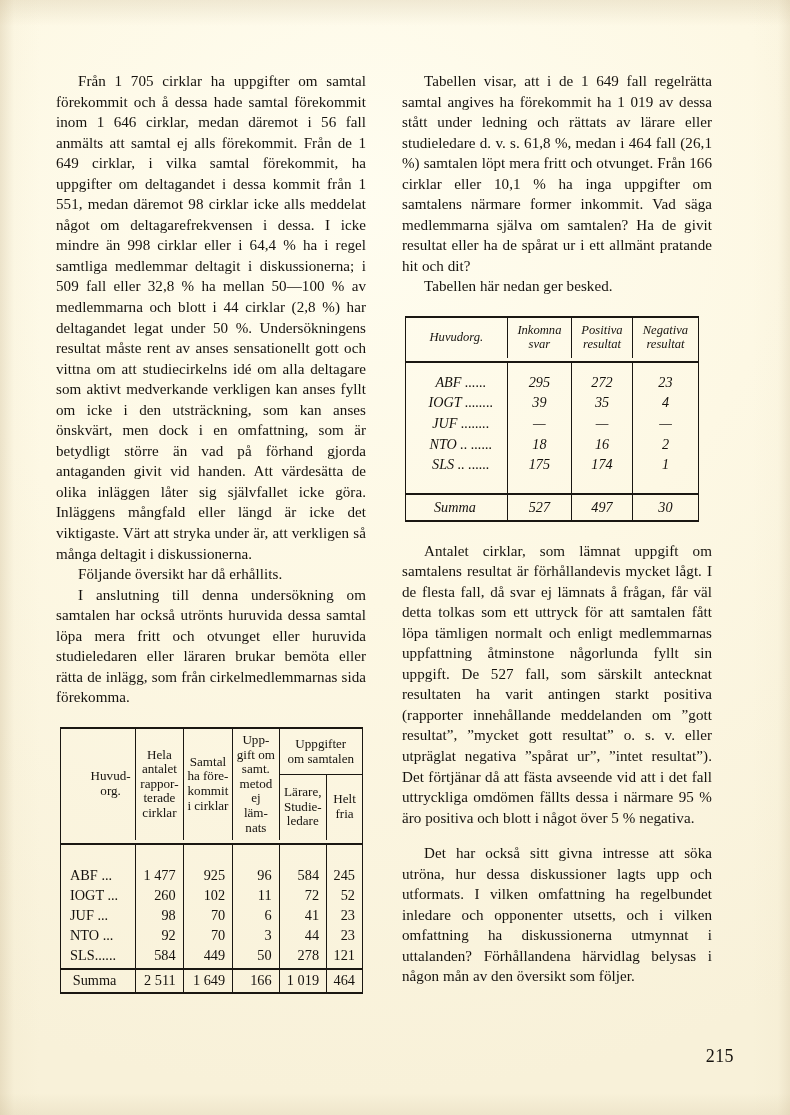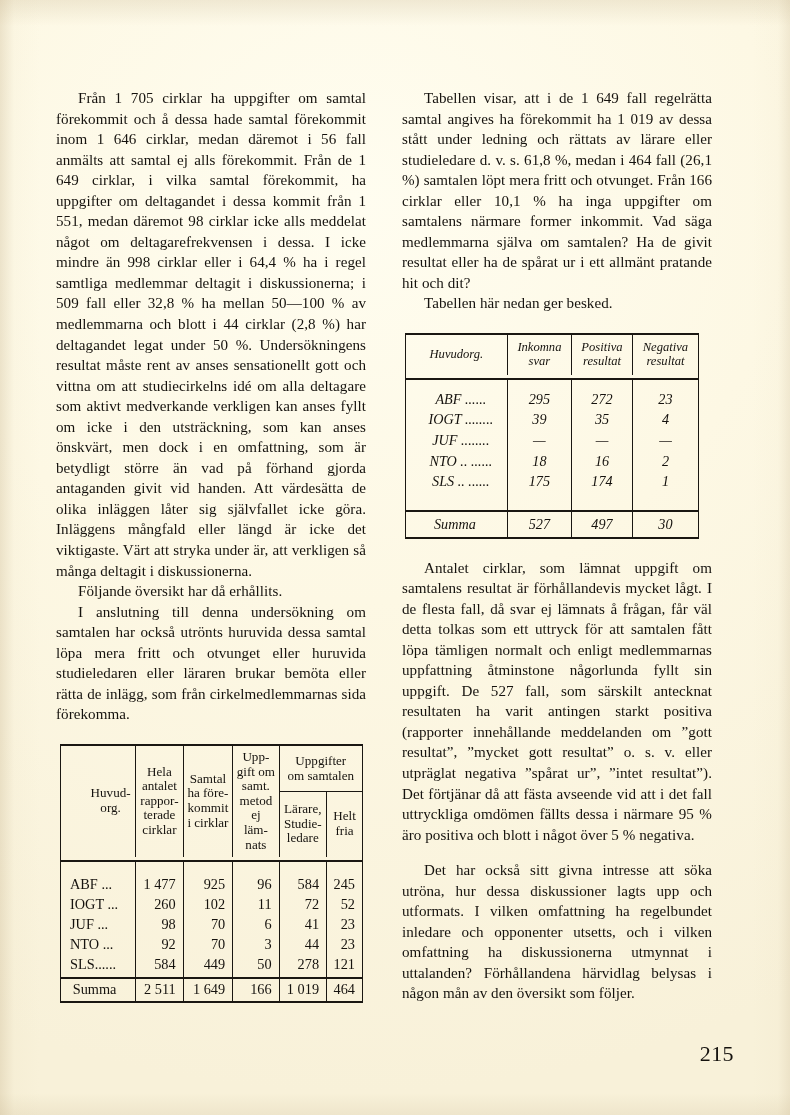--- a/index.html
+++ b/index.html
@@ -28,21 +28,21 @@
     pointer-events: none;
     background:
       linear-gradient(to right, rgba(196,176,138,0.30) 0px, rgba(215,198,160,0.06) 14px, rgba(0,0,0,0) 40px),
       linear-gradient(to left, rgba(196,176,138,0.22) 0px, rgba(215,198,160,0.05) 12px, rgba(0,0,0,0) 38px),
       linear-gradient(to bottom, rgba(190,170,130,0.22) 0px, rgba(0,0,0,0) 26px),
       linear-gradient(to top, rgba(190,170,130,0.16) 0px, rgba(0,0,0,0) 22px);
   }
   .content {
     position: absolute;
     left: 56px;
-    top: 88px;
+    top: 71px;
     width: 656px;
     height: 945px;
     display: flex;
     gap: 36px;
   }
   .col {
     width: 310px;
     position: relative;
   }
   p {
@@ -101,21 +101,21 @@
     padding: 1.2px 7px 1.2px 4px;
     text-align: right;
     font-size: 14.3px;
     line-height: 17.6px;
   }
   table.tbl-left td.dcell.org {
     border-left: none;
     text-align: left;
     padding-left: 9px;
   }
-  table.tbl-left tr.first-data td { padding-top: 14px; }
+  table.tbl-left tr.first-data td { padding-top: 22px; }
   table.tbl-left tr.last-data td { padding-bottom: 3px; }
   table.tbl-left tr.sum td {
     border-top: 2.4px solid #1a1712;
     padding-top: 2.5px;
     padding-bottom: 2.5px;
   }
   .tbl-left-outer {
     border-left: 1.1px solid #1a1712;
     border-right: 1.1px solid #1a1712;
     border-top: 2.6px solid #1a1712;
@@ -169,21 +169,21 @@
     border-top: 2.6px solid #1a1712;
     border-bottom: 2.6px solid #1a1712;
   }
 
   .dash { letter-spacing: 0; }
 
   .pageno {
     position: absolute;
     right: 56px;
     bottom: 48px;
-    font-size: 22px;
+    font-size: 18px;
     color: #15120e;
     letter-spacing: 0.4px;
   }
 </style>
 </head>
 <body>
 
 <div class="page">
 
   <div class="content">

